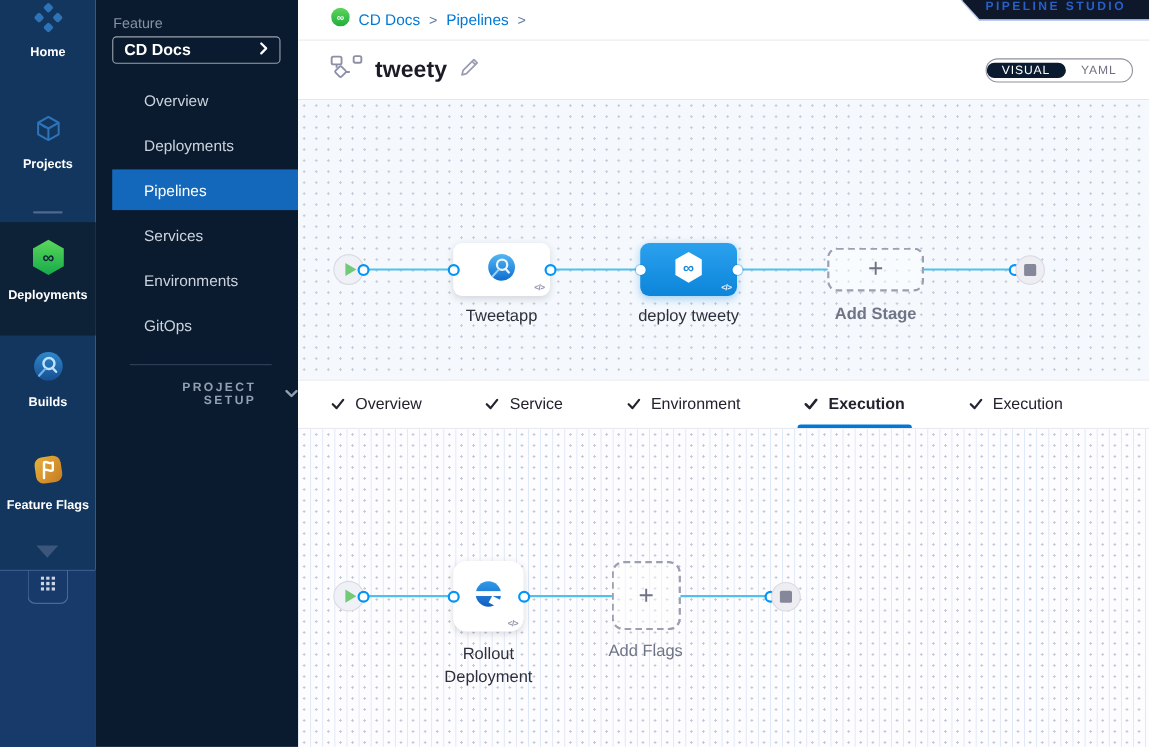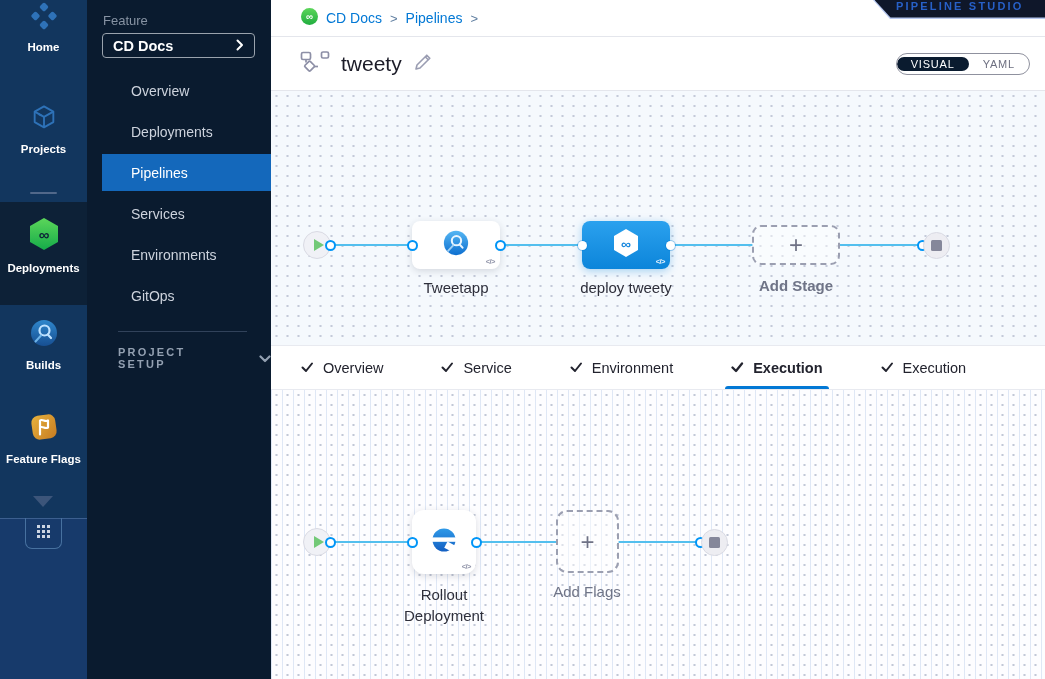--- a/index.html
+++ b/index.html
@@ -21,33 +21,33 @@
   .proj-label { position:absolute; top:13px; left:16px; font-size:13px; color:#8793a3; }
   .proj-select { position:absolute; top:33px; left:15px; width:153px; height:25px; border:1px solid #9aa3ad; border-radius:4px; display:flex; align-items:center; justify-content:space-between; padding:0 10px; cursor:pointer; }
   .proj-select .pname { color:#fff; font-size:14.5px; font-weight:bold; }
   .nav { position:absolute; top:70px; left:0; width:184px; }
   .nav-item { position:relative; height:41px; display:flex; align-items:center; padding-left:44px; font-size:14px; color:#cdd3dd; cursor:pointer; }
   .nav-item.active { color:#fff; }
   .nav-item.active::before { content:""; position:absolute; left:15px; right:0; top:2px; bottom:2px; background:#1468bb; z-index:0; }
   .nav-item span { position:relative; z-index:1; }
   .proj-divider { position:absolute; top:331px; left:31px; width:129px; height:1px; background:#31425a; }
   .setup-row { position:absolute; top:346px; left:31px; display:flex; align-items:center; gap:26px; cursor:pointer; }
-  .setup-row .slabel { font-size:11px; font-weight:bold; letter-spacing:2.2px; color:#93a0b1; }
+  .setup-row .slabel { font-size:11px; font-weight:bold; letter-spacing:2.2px; color:#93a0b1;text-align:right; }
 
   
   .main { position:relative; width:774px; height:100%; background:#fff; }
   .crumbbar { position:relative; height:37px; border-bottom:1px solid #e4e6ec; display:flex; align-items:center; padding-left:30px; gap:8px; background:#fff; }
   .crumb-link { color:#0278d5; font-size:14px; cursor:pointer; }
   .crumb-sep { color:#5f7ea0; font-size:13px; }
   .studio-badge { position:absolute; top:0; right:0; width:172px; height:19px; background:#b7c8f0; clip-path:polygon(0 0,100% 0,100% 100%,17px 100%); z-index:5; }
   .studio-badge-inner { position:absolute; inset:0 0 1.5px 1.5px; background:#0f172a; clip-path:polygon(0 0,100% 0,100% 100%,16px 100%); display:flex; align-items:flex-start; justify-content:center; }
   .studio-badge-inner span { color:#2760c8; font-size:11px; font-weight:bold; letter-spacing:2.2px; }
 
   .titlebar { position:relative; height:54px; border-bottom:1px solid #e4e6ec; display:flex; align-items:center; padding-left:29px; gap:11px; background:#fff; }
-  .pipe-title { font-size:21px; font-weight:normal; color:#1c1c28; }
+  .pipe-title { font-size:21px; font-weight:bold; color:#1c1c28; }
   .toggle { position:absolute; right:15px; top:16px; height:22px; display:flex; align-items:center; border:1px solid #8f919e; border-radius:12px; background:#fff; overflow:hidden; cursor:pointer; }
   .toggle .seg { font-size:11px; font-weight:normal; letter-spacing:.8px; padding:0 14px; height:14px; display:flex; align-items:center; }
   .toggle .seg.sel { background:#0a1b2f; color:#fff; border-radius:12px; }
   .toggle .seg.unsel { color:#6d6f80; }
 
   
   .canvas1 { position:relative; height:254px; background-color:#f5f9fd;
     background-image:radial-gradient(#c4cad9 1px, rgba(0,0,0,0) 1.3px);
     background-size:11px 10px; }
   .canvas2 { position:relative; height:289px; background-color:#fdfdff;

